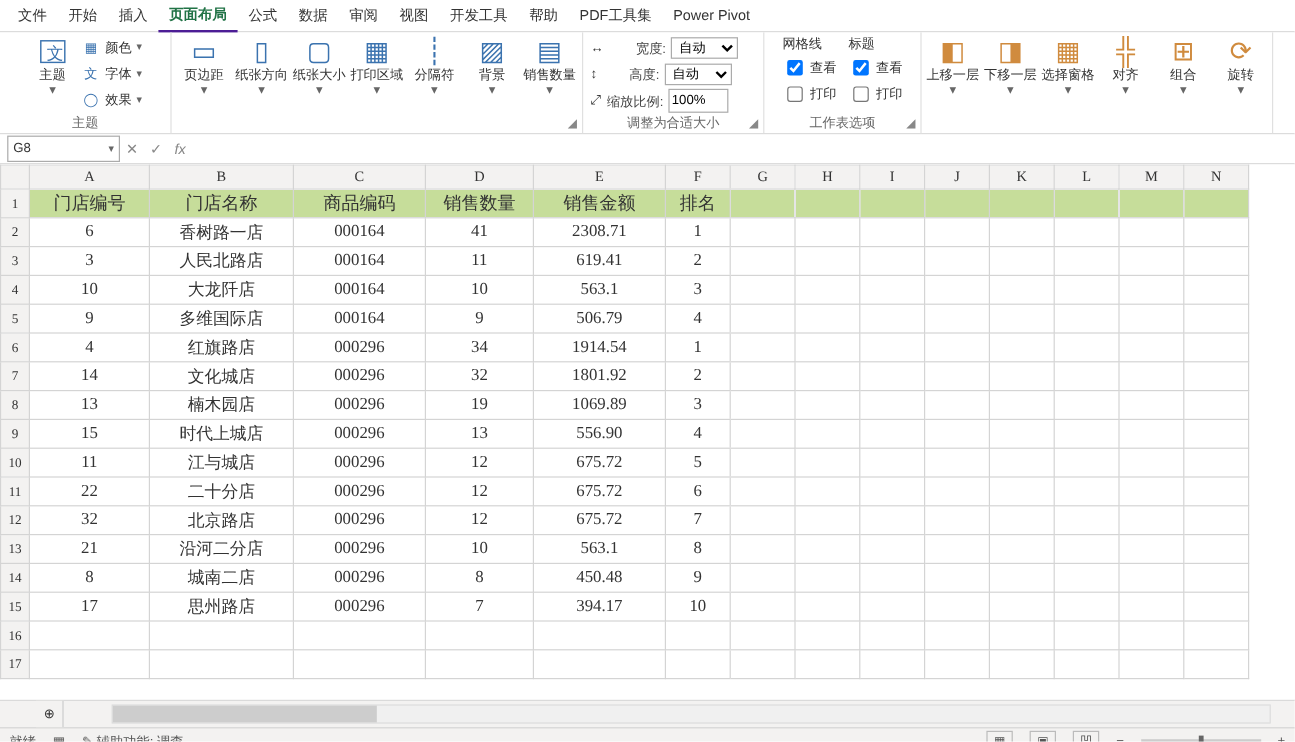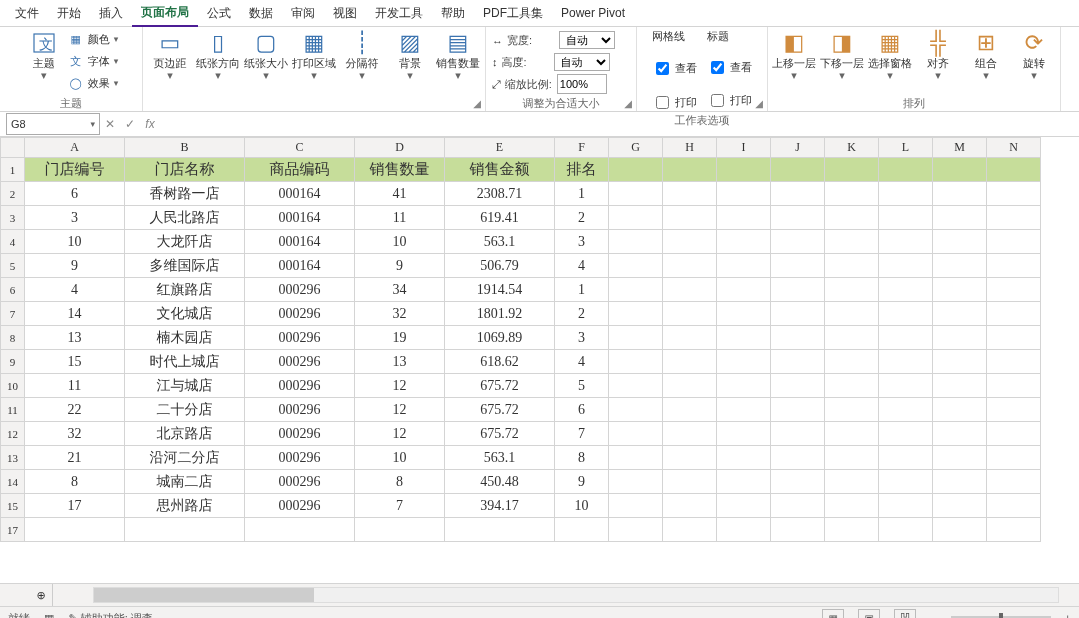--- a/index.html
+++ b/index.html
@@ -10,21 +10,21 @@
   .rb-group{display:flex;flex-direction:column;align-items:center;justify-content:space-between;border-right:1px solid #e0e0e0;padding:2px 6px 0 6px;position:relative}
   .rb-top{display:flex;align-items:flex-start;gap:4px;flex:1}
   .rb-label{font-size:11px;color:#666;height:16px;line-height:16px;text-align:center;width:100%}
   .rb-big{display:flex;flex-direction:column;align-items:center;width:40px;cursor:default}
   .rb-big .icn{width:28px;height:28px;display:flex;align-items:center;justify-content:center;font-size:20px;color:#3b73af}
   .rb-big span{font-size:11px;line-height:12px;text-align:center}
   .rb-stack{display:flex;flex-direction:column;gap:2px}
   .rb-small{display:flex;align-items:center;gap:4px;height:20px;font-size:11px;cursor:default}
   .rb-small .sicn{width:16px;height:16px;display:inline-flex;align-items:center;justify-content:center;color:#3b73af}
   .kv-row{display:flex;align-items:center;gap:4px;height:22px;font-size:11px}
-  .kv-row .lbl{width:48px;text-align:left;color:#444}
+  .kv-row .lbl{width:48px;text-align:right;color:#444}
   .kv-row select,.kv-row input{font-size:11px;height:18px;border:1px solid #ababab;background:#fff;padding:0 2px}
   .kv-row select{width:56px}
   .chk{display:flex;align-items:center;gap:3px;font-size:11px}
   .dlg-launcher{position:absolute;right:2px;bottom:2px;width:12px;height:12px;font-size:10px;color:#888;display:flex;align-items:center;justify-content:center;cursor:default}
   .name-fx{display:flex;align-items:center;height:24px;border-bottom:1px solid #d4d4d4;background:#fff}
   .name-box{width:84px;height:20px;border:1px solid #ababab;margin-left:6px;padding:0 4px;display:flex;align-items:center;justify-content:space-between;font-size:11px;background:#fff}
   .dd{font-size:9px;color:#666}
   .fx-btn{width:20px;text-align:center;color:#888;cursor:default}
   .fx-input{flex:1;height:20px;border:none;outline:none;font-size:11px;padding:0 4px}
   .grid-area{position:relative;height:446px;overflow:hidden;background:#fff}
@@ -159,32 +159,32 @@
           <span class="lbl">缩放比例:</span>
           <input style="width: 44px;" value="100%">
         </div>
     </div>
     <div class="rb-label">调整为合适大小</div>
     <div class="dlg-launcher">◢</div>
   </div>
 
   <div class="rb-group" style="width:118px">
     <div class="rb-top" style="gap:10px">
-      <div class="rb-stack" style="gap:15px">
+      <div class="rb-stack" style="gap:3px">
         <div style="font-size:11px">网格线</div>
         <label class="chk">
             <input type="checkbox" checked="" style="">
             <span>查看</span>
           </label>
         <label class="chk">
             <input type="checkbox" style="">
             <span>打印</span>
           </label>
       </div>
-      <div class="rb-stack" style="gap:14px">
+      <div class="rb-stack" style="gap:3px">
         <div style="font-size:11px">标题</div>
         <label class="chk">
             <input type="checkbox" checked="" style="">
             <span>查看</span>
           </label>
         <label class="chk">
             <input type="checkbox" style="">
             <span>打印</span>
           </label>
       </div>
@@ -219,21 +219,20 @@
           <div class="icn" style="color:#d08b3e;font-size:22px">⊞</div>
           <span>组合</span>
           <span class="dd">▾</span>
         </div>
         <div class="rb-big" style="width: 44px;">
           <div class="icn" style="color:#d08b3e;font-size:22px">⟳</div>
           <span>旋转</span>
           <span class="dd">▾</span>
         </div>
       </div>
-    <div class="rb-label">排列</div>
   </div>
 </div>
 
 <div class="name-fx">
   <div class="name-box">
       <span>G8</span>
       <span class="dd">▾</span>
     </div>
   <div class="fx-btn">✕</div>
   <div class="fx-btn">✓</div>
@@ -415,21 +414,21 @@
           <td></td>
           <td></td>
           <td></td>
         </tr>
         <tr>
           <td class="rowhdr">9</td>
           <td>15</td>
           <td>时代上城店</td>
           <td>000296</td>
           <td>13</td>
-          <td>618.62</td>
+          <td>556.90</td>
           <td class="page-break">4</td>
           <td></td>
           <td></td>
           <td></td>
           <td></td>
           <td></td>
           <td></td>
           <td></td>
           <td></td>
         </tr>
@@ -519,20 +518,37 @@
           <td></td>
         </tr>
         <tr>
           <td class="rowhdr">15</td>
           <td>17</td>
           <td>思州路店</td>
           <td>000296</td>
           <td>7</td>
           <td>394.17</td>
           <td class="page-break">10</td>
+          <td></td>
+          <td></td>
+          <td></td>
+          <td></td>
+          <td></td>
+          <td></td>
+          <td></td>
+          <td></td>
+        </tr>
+        <tr>
+          <td class="rowhdr">16</td>
+          <td></td>
+          <td></td>
+          <td></td>
+          <td></td>
+          <td></td>
+          <td class="page-break"></td>
           <td></td>
           <td></td>
           <td></td>
           <td></td>
           <td></td>
           <td></td>
           <td></td>
           <td></td>
         </tr>
         <tr>

